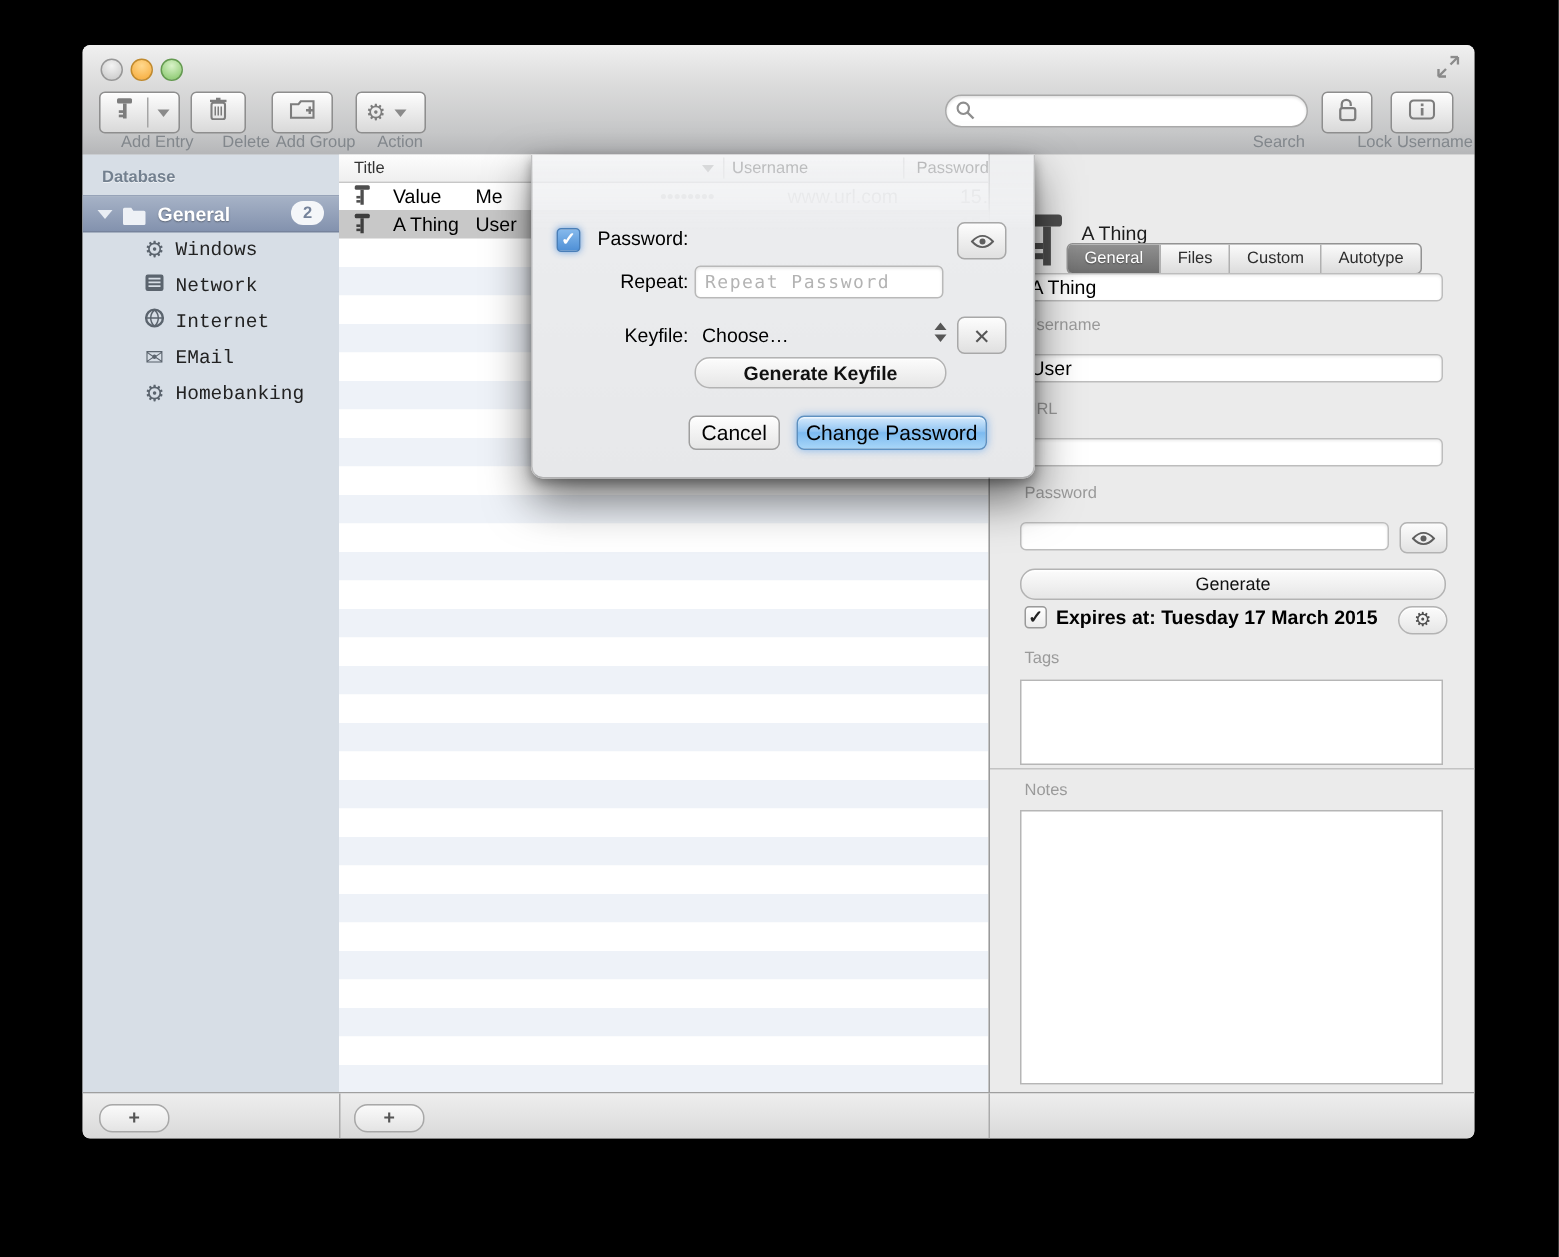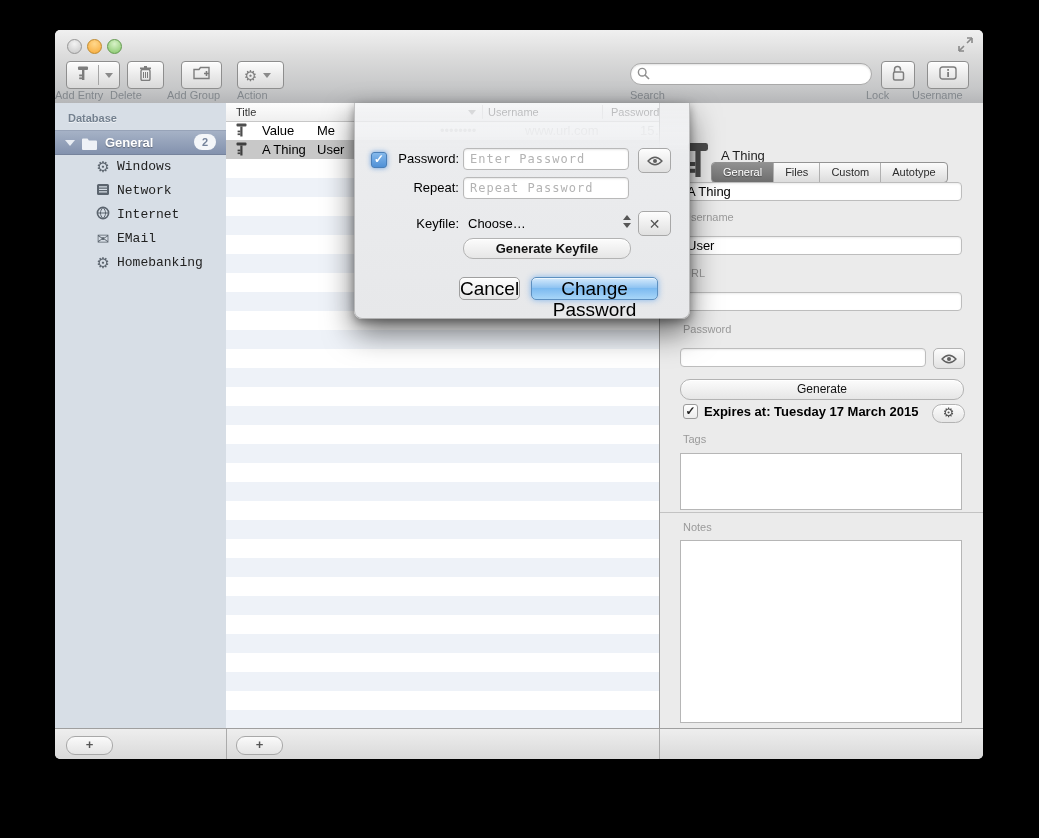--- a/index.html
+++ b/index.html
@@ -15,21 +15,21 @@
   .traffic{position:absolute;top:9px;width:13px;height:13px;border-radius:50%;}
   .t-close{left:12px;background:radial-gradient(circle at 50% 30%,#f3f3f3,#c6c6c6);border:1px solid #979797;}
   .t-min{left:32px;background:radial-gradient(circle at 50% 30%,#ffd88d,#f6a937);border:1px solid #c08a2e;}
   .t-zoom{left:52px;background:radial-gradient(circle at 50% 30%,#d8f2c8,#82c465);border:1px solid #649a50;}
   .title-wrap{position:absolute;top:5px;left:0;right:0;text-align:center;font-size:13px;color:#3c3c3c;height:18px;line-height:18px;}
   .doc-icon{display:inline-block;vertical-align:-3px;margin-right:5px;}
   .fs-icon{position:absolute;right:10px;top:7px;width:15px;height:15px;opacity:.75;}
   .tb-btn{position:absolute;top:31px;height:26px;border:1px solid #8e8e8e;border-radius:4px;
     background:linear-gradient(180deg,#fdfdfd,#d9d9d9);box-shadow:inset 0 1px 0 rgba(255,255,255,.8);
     display:flex;align-items:center;justify-content:center;}
-  .tb-label{position:absolute;top:59px;font-size:11px;color:#82878c;text-align:left;white-space:nowrap;}
+  .tb-label{position:absolute;top:59px;font-size:11px;color:#82878c;text-align:right;white-space:nowrap;}
   .split-sep{width:1px;align-self:stretch;background:#a5a5a5;margin:3px 0;}
   .dd-arrow{width:0;height:0;border-left:4px solid transparent;border-right:4px solid transparent;border-top:5px solid #8a8a8a;margin:0 6px;}
   .search-pill{position:absolute;left:575px;top:33px;width:240px;height:20px;border-radius:11px;
     background:#fff;border:1px solid #a9a9a9;box-shadow:inset 0 1px 2px rgba(0,0,0,.12);}
   .search-pill svg{position:absolute;left:6px;top:3px;}
   
   .sidebar{position:absolute;left:0;top:73px;width:171px;height:626px;background:#d7dee6;border-right:1px solid #9da3aa;}
   .sb-header{position:absolute;left:13px;top:9px;font-size:11px;font-weight:bold;color:#73808f;text-shadow:0 1px 0 rgba(255,255,255,.6);}
   .sb-group{position:absolute;left:0;right:0;top:27px;height:23px;
     background:linear-gradient(180deg,#a6b2c6,#8392ae);border-top:1px solid #97a3b8;border-bottom:1px solid #76839c;
@@ -90,21 +90,21 @@
     box-sizing:border-box;padding:0 6px;font-size:12px;font-family:"Liberation Sans",sans-serif;
     box-shadow:inset 0 1px 2px rgba(0,0,0,.1);}
   .sh-field::placeholder{font-family:"DejaVu Sans Mono",monospace;color:#b3b3b3;letter-spacing:1px;}
   .sq-btn{position:absolute;left:283px;width:31px;height:23px;border:1px solid #a8a8a8;border-radius:5px;
     background:linear-gradient(180deg,#fdfdfd,#e0e0e0);display:flex;align-items:center;justify-content:center;
     color:#555;font-size:14px;}
   .cb-blue{position:absolute;width:14px;height:14px;border-radius:3px;border:1px solid #4a7fb8;
     background:linear-gradient(180deg,#85b9ec,#4f90d6);box-shadow:0 0 5px rgba(90,150,220,.9);
     color:#fff;font-size:12px;font-weight:bold;line-height:13px;text-align:center;}
   .btn{border:1px solid #9f9f9f;border-radius:5px;background:linear-gradient(180deg,#fefefe,#e6e6e6);
-    font-size:19px;color:#000;text-align:center;box-shadow:inset 0 1px 0 rgba(255,255,255,.9);}
+    font-size:14px;color:#000;text-align:center;box-shadow:inset 0 1px 0 rgba(255,255,255,.9);}
   .btn-default{border:1px solid #5d90c0;background:linear-gradient(180deg,#d5eafc 0%,#92c5f2 45%,#7cbaf0 50%,#a8d6f8 100%);
     box-shadow:0 0 6px rgba(110,170,235,.85),inset 0 1px 0 rgba(255,255,255,.6);}
   .stepper{position:absolute;display:flex;flex-direction:column;gap:3px;}
   .stepper i{width:0;height:0;border-left:4px solid transparent;border-right:4px solid transparent;}
   .stepper .up{border-bottom:5px solid #565656;}
   .stepper .dn{border-top:5px solid #565656;}
   .faded{opacity:.55;}
 </style>
 </head>
 <body>
@@ -367,21 +367,20 @@
     <span class="f-sep" style="left:604px;"></span>
     <div class="plus-pill" style="left:11px;">+</div>
     <div class="plus-pill" style="left:181px;">+</div>
   </div>
 
  </div>
 
   <div class="sheet">
     <span class="cb-blue" style="left:16px;top:49px;">✓</span>
     <span class="sh-label" style="left:14px;top:45px;">Password:</span>
-    <input class="sh-field" style="top: 45px;" placeholder="Enter Password">
     <div class="sq-btn" style="top:45px;">
       <svg width="16" height="10" viewBox="0 0 16 10">
           <path d="M1 5Q8 -2.5 15 5Q8 12.5 1 5Z" fill="none" stroke="#5f5f5f" stroke-width="1.3"></path>
           <circle cx="8" cy="5" r="2" fill="#5f5f5f"></circle>
         </svg>
     </div>
 
     <span class="sh-label" style="left:14px;top:74px;">Repeat:</span>
     <input class="sh-field" style="top: 74px;" placeholder="Repeat Password">
 

